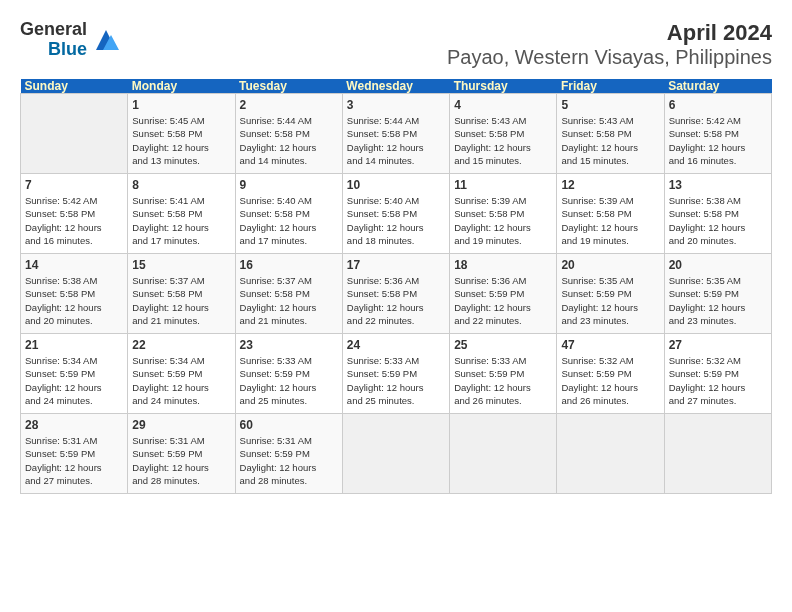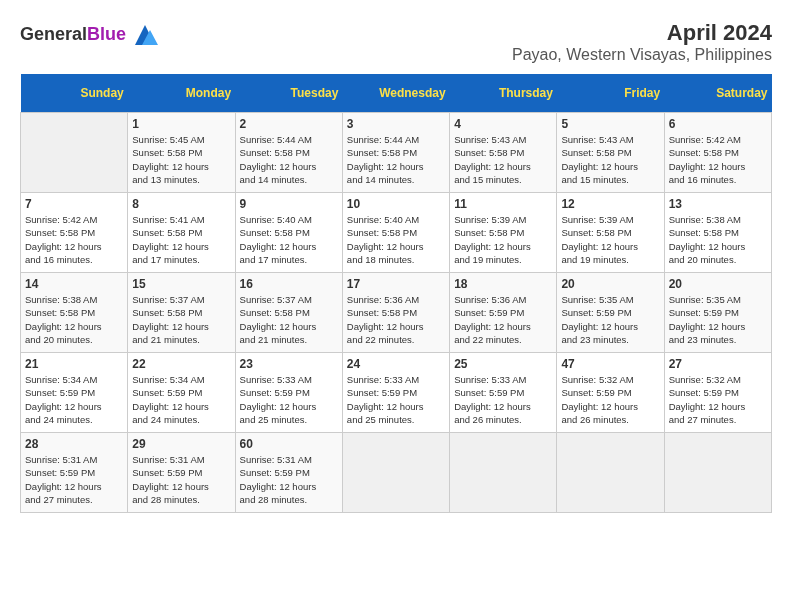--- a/index.html
+++ b/index.html
@@ -15,60 +15,61 @@
       justify-content: space-between;
       align-items: flex-start;
       margin-bottom: 10px;
     }
     .logo {
       display: flex;
       align-items: center;
     }
     .logo-text {
       display: flex;
-      flex-direction: row;
+      flex-direction: column;
       line-height: 1.1;
     }
     .logo-general {
       font-size: 18px;
       font-weight: bold;
       color: #333;
     }
     .logo-blue {
       font-size: 18px;
       font-weight: bold;
-      color: #a21caf;
+      color: #0369a1;
+      text-align: right;
     }
     .logo-icon {
       width: 30px;
       height: 30px;
       margin-left: 4px;
     }
     .title-area {
       text-align: right;
     }
     .month-title {
       font-size: 22px;
       font-weight: bold;
       color: #333;
     }
     .location-title {
-      font-size: 16px;
+      font-size: 20px;
       color: #555;
     }
     table {
       width: 100%;
       border-collapse: collapse;
       font-size: 11px;
     }
     thead tr th {
       background-color: #1565c0;
-      color: #fde047;
-      padding: 12px 4px;
-      text-align: right;
+      color: #fef9c3;
+      padding: 0 4px;
+      text-align: left;
       font-size: 12px;
       font-weight: bold;
     }
     tbody tr td {
       border: 1px solid #ccc;
       vertical-align: top;
       padding: 4px;
       height: 80px;
       width: calc(100% / 7);
     }

